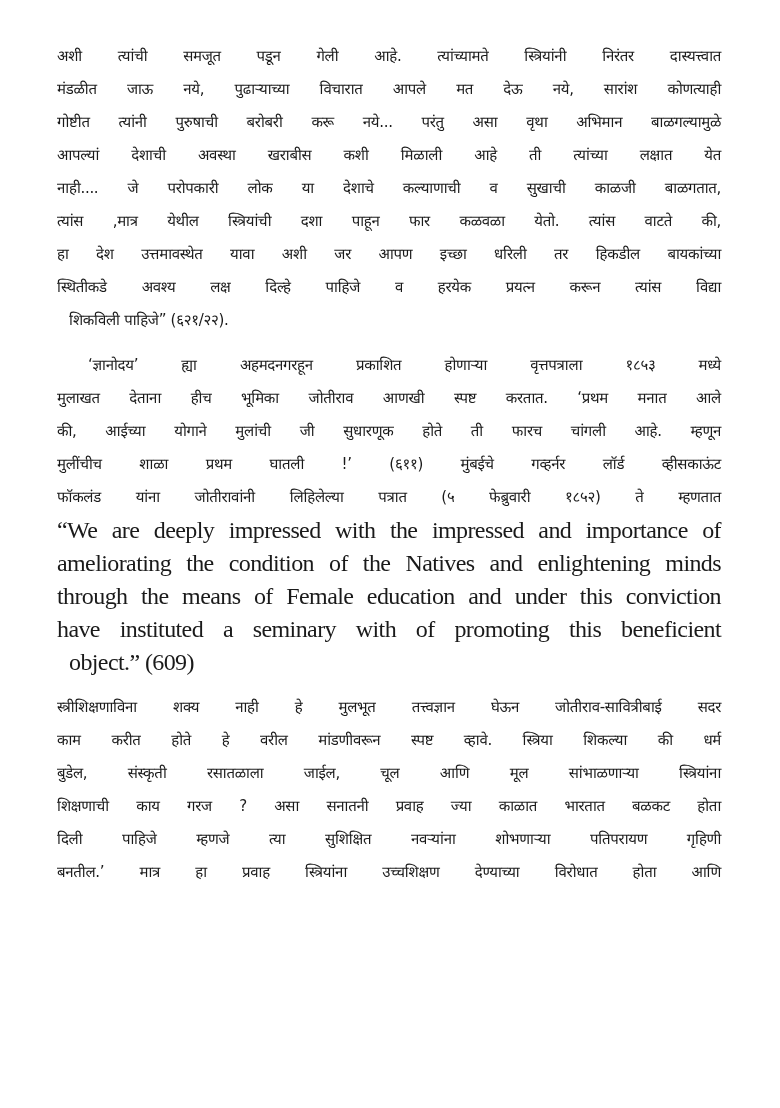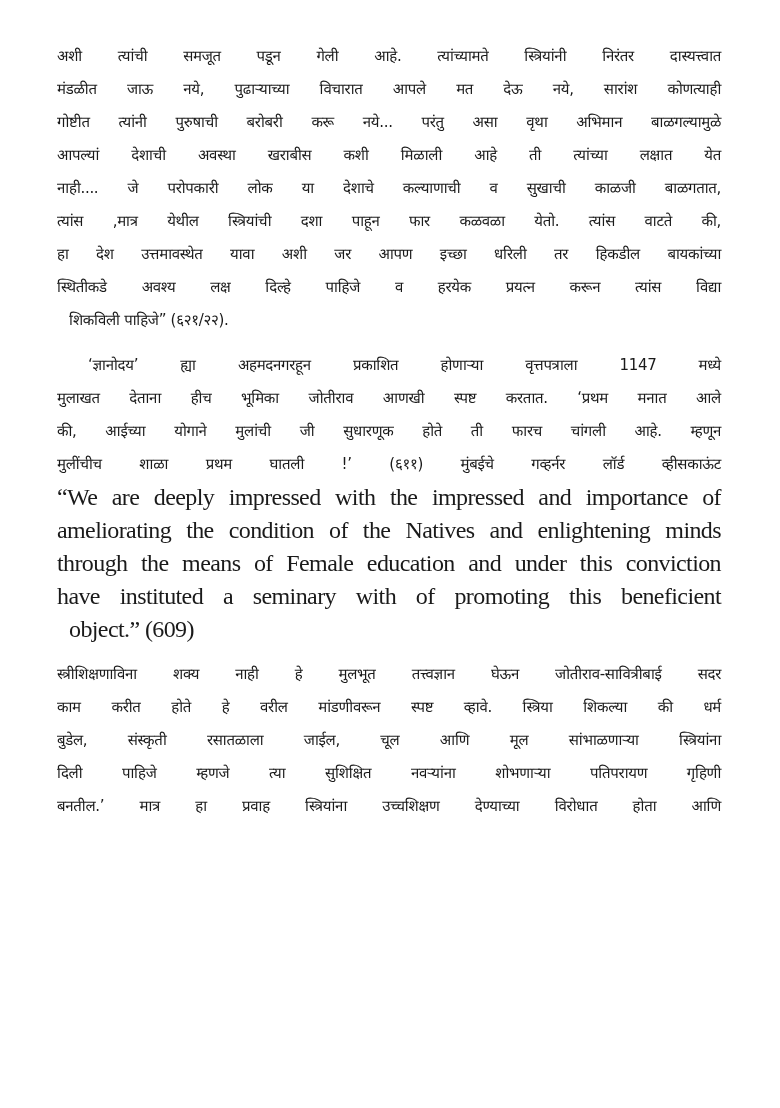--- a/index.html
+++ b/index.html
@@ -38,36 +38,38 @@
     <span class="line">नाही.... जे परोपकारी लोक या देशाचे कल्याणाची व सुखाची काळजी बाळगतात,</span>
     <span class="line">त्यांस ,मात्र येथील स्त्रियांची दशा पाहून फार कळवळा येतो. त्यांस वाटते की,</span>
     <span class="line">हा देश उत्तमावस्थेत यावा अशी जर आपण इच्छा धरिली तर हिकडील बायकांच्या</span>
     <span class="line">स्थितीकडे अवश्य लक्ष दिल्हे पाहिजे व हरयेक प्रयत्न करून त्यांस विद्या</span>
     <span class="line last">शिकविली पाहिजे” (६२१/२२).</span>
   </div>
 
   <div class="gap"></div>
 
   <div class="para">
-    <span class="line indent">‘ज्ञानोदय’ ह्या अहमदनगरहून प्रकाशित होणाऱ्या वृत्तपत्राला 1147 मध्ये</span>
+    <span class="line indent">‘ज्ञानोदय’ ह्या अहमदनगरहून प्रकाशित होणाऱ्या वृत्तपत्राला १८५३ मध्ये</span>
     <span class="line">मुलाखत देताना हीच भूमिका जोतीराव आणखी स्पष्ट करतात. ‘प्रथम मनात आले</span>
     <span class="line">की, आईच्या योगाने मुलांची जी सुधारणूक होते ती फारच चांगली आहे. म्हणून</span>
     <span class="line">मुलींचीच शाळा प्रथम घातली !’ (६११) मुंबईचे गव्हर्नर लॉर्ड व्हीसकाऊंट</span>
+    <span class="line">फॉकलंड यांना जोतीरावांनी लिहिलेल्या पत्रात (५ फेब्रुवारी १८५२) ते म्हणतात</span>
     <div class="en">
       <span class="line">“We are deeply impressed with the impressed and importance of</span>
       <span class="line">ameliorating the condition of the Natives and enlightening minds</span>
       <span class="line">through the means of Female education and under this conviction</span>
       <span class="line">have instituted a seminary with of promoting this beneficient</span>
       <span class="line last">object.” (609)</span>
     </div>
   </div>
 
   <div class="gap"></div>
 
   <div class="para">
     <span class="line">स्त्रीशिक्षणाविना शक्य नाही हे मुलभूत तत्त्वज्ञान घेऊन जोतीराव-सावित्रीबाई सदर</span>
     <span class="line">काम करीत होते हे वरील मांडणीवरून स्पष्ट व्हावे. स्त्रिया शिकल्या की धर्म</span>
     <span class="line">बुडेल, संस्कृती रसातळाला जाईल, चूल आणि मूल सांभाळणाऱ्या स्त्रियांना</span>
+    <span class="line">शिक्षणाची काय गरज ? असा सनातनी प्रवाह ज्या काळात भारतात बळकट होता</span>
     <span class="line">दिली पाहिजे म्हणजे त्या सुशिक्षित नवऱ्यांना शोभणाऱ्या पतिपरायण गृहिणी</span>
     <span class="line">बनतील.’ मात्र हा प्रवाह स्त्रियांना उच्चशिक्षण देण्याच्या विरोधात होता आणि</span>
   </div>
 
 </div>
 
 </body></html>

